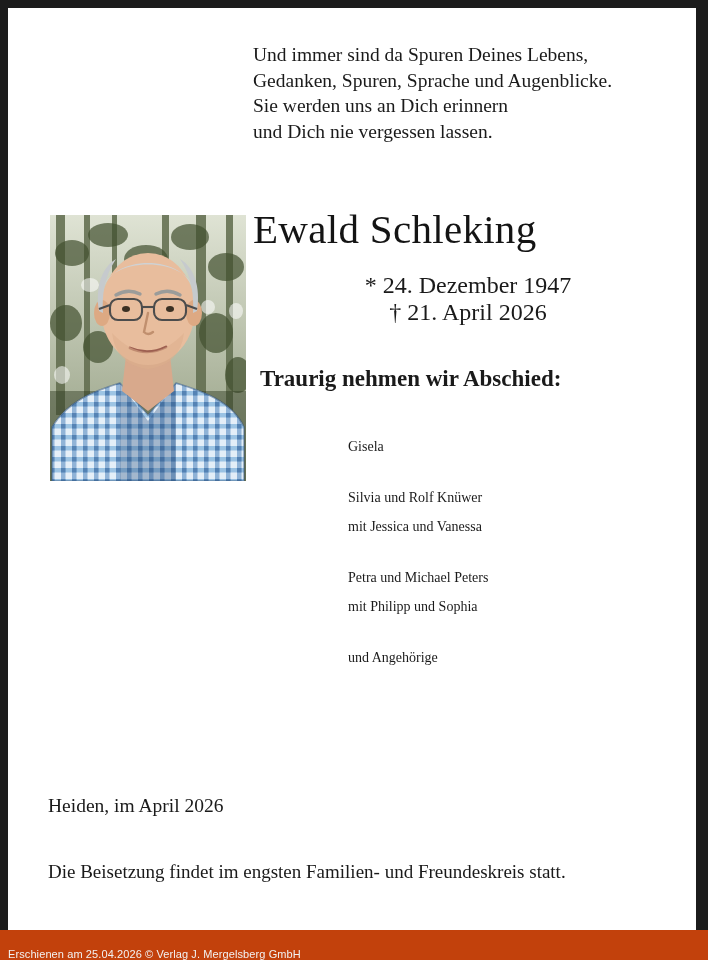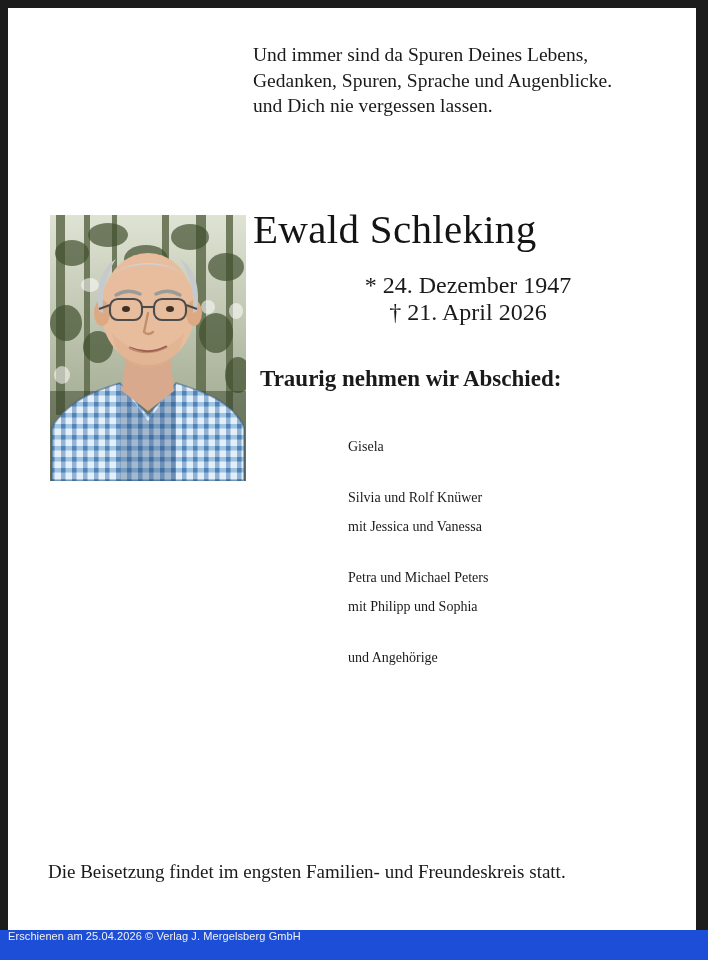--- a/index.html
+++ b/index.html
@@ -130,43 +130,44 @@
     line-height: 28px;
   }
 
   
   .footer-bar {
     position: absolute;
     left: 0;
     bottom: 0;
     width: 708px;
     height: 30px;
-    background: #1d4ed8;
+    background: #c2410c;
     display: flex;
-    align-items: flex-start;
+    align-items: flex-end;
   }
   .footer-text {
     padding-left: 8px;
     color: #f2f2f2;
     font-family: "Liberation Sans", "DejaVu Sans", sans-serif;
     font-size: 11px;
     letter-spacing: 0.1px;
     white-space: nowrap;
   }
 </style>
 </head>
 <body>
 
 <div id="obituary-page">
 
   <div class="notice-card">
 
     <div class="poem">
       <div class="poem-line">Und immer sind da Spuren Deines Lebens,</div>
       <div class="poem-line">Gedanken, Spuren, Sprache und Augenblicke.</div>
+      <div class="poem-line">Sie werden uns an Dich erinnern</div>
       <div class="poem-line">und Dich nie vergessen lassen.</div>
     </div>
 
     <div class="photo-frame">
       <svg class="photo-svg" viewBox="0 0 196 266" preserveAspectRatio="xMidYMid slice">
         <defs>
           <linearGradient id="skyGrad" x1="0" y1="0" x2="0" y2="1">
             <stop offset="0%" stop-color="#dfe3d4"></stop>
             <stop offset="100%" stop-color="#8f9a7d"></stop>
           </linearGradient>
@@ -275,20 +276,21 @@
       </div>
       <div class="mourner-group">
         <div class="mourner-line">Petra und Michael Peters</div>
         <div class="mourner-line">mit Philipp und Sophia</div>
       </div>
       <div class="mourner-group">
         <div class="mourner-line">und Angehörige</div>
       </div>
     </div>
 
+    <div class="place-date">Heiden, im April 2026</div>
     <div class="funeral-note">Die Beisetzung findet im engsten Familien- und Freundeskreis statt.</div>
 
   </div>
 
   <div class="footer-bar">
     <span class="footer-text">Erschienen am 25.04.2026 © Verlag J. Mergelsberg GmbH</span>
   </div>
 
 </div>
 

